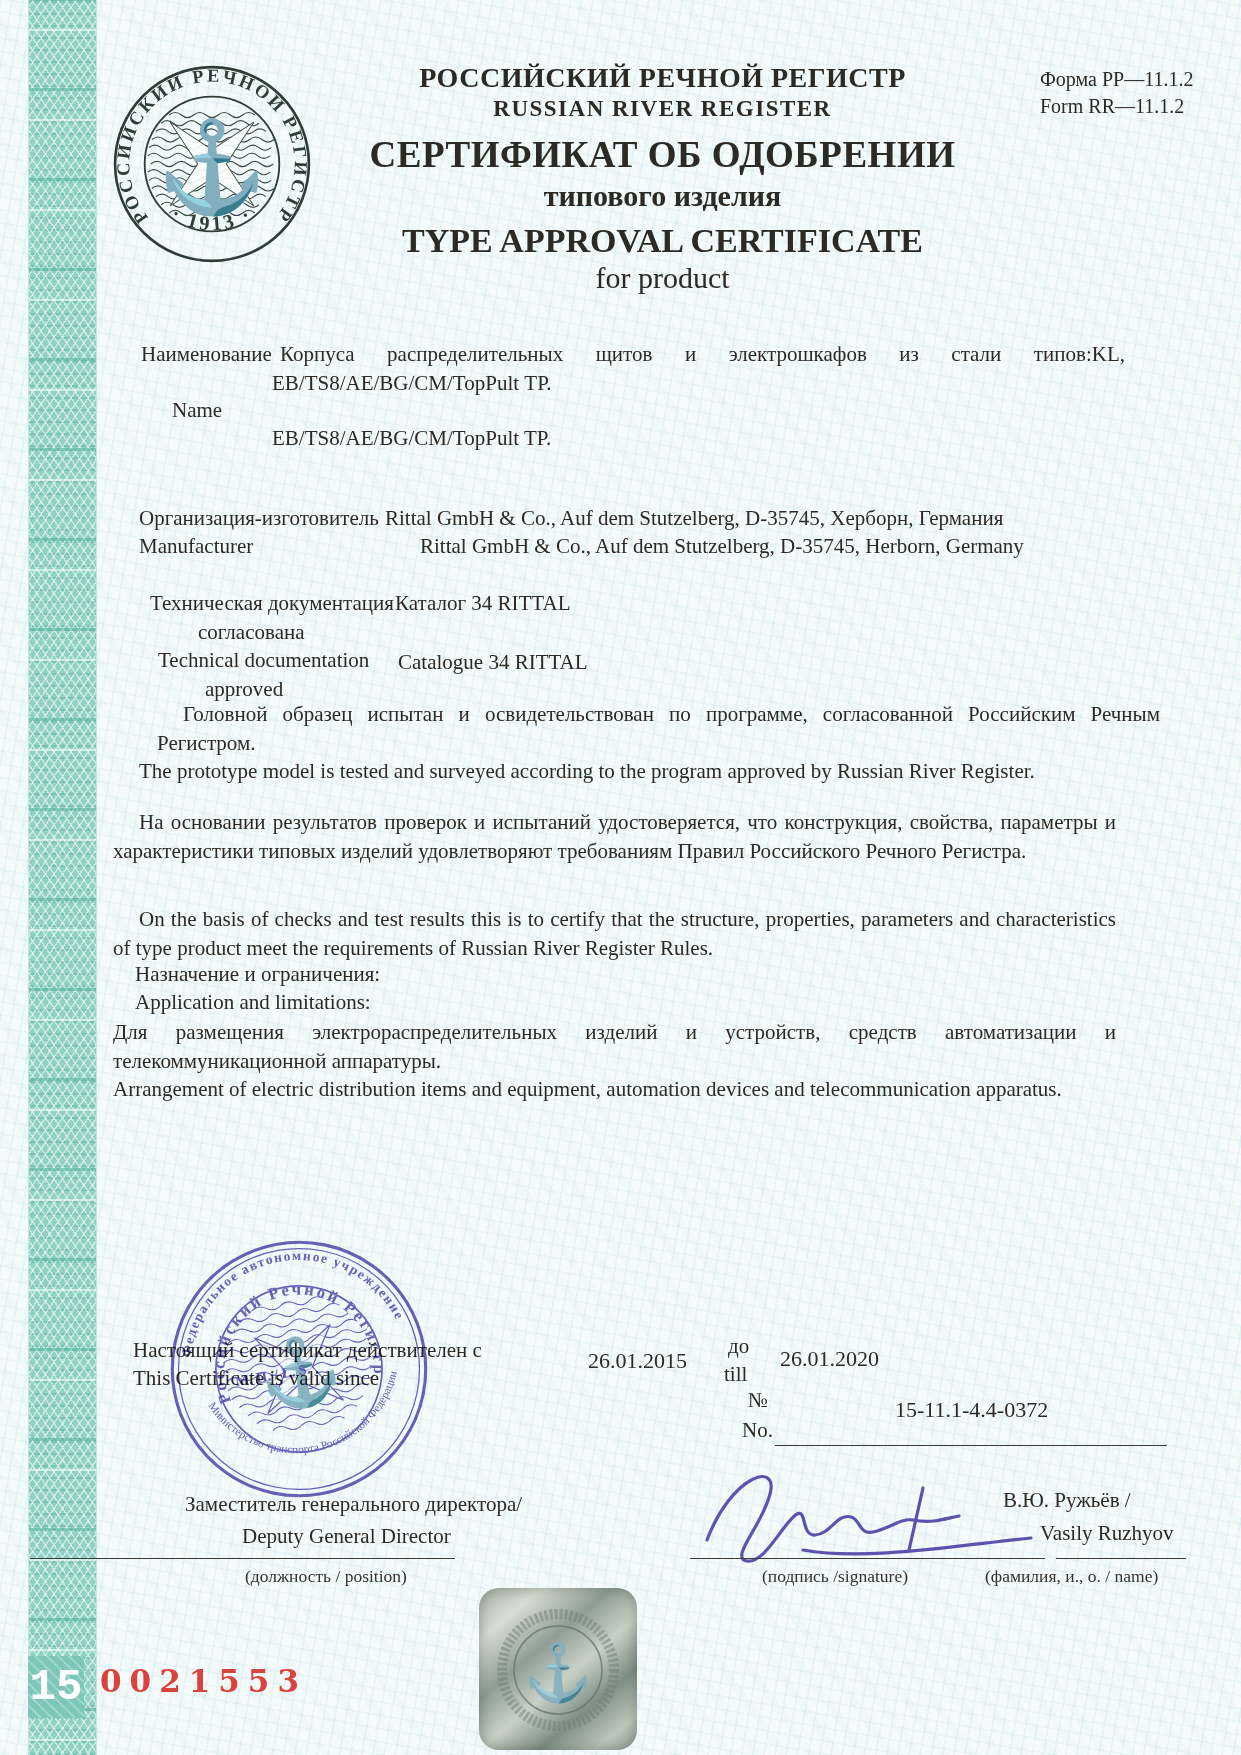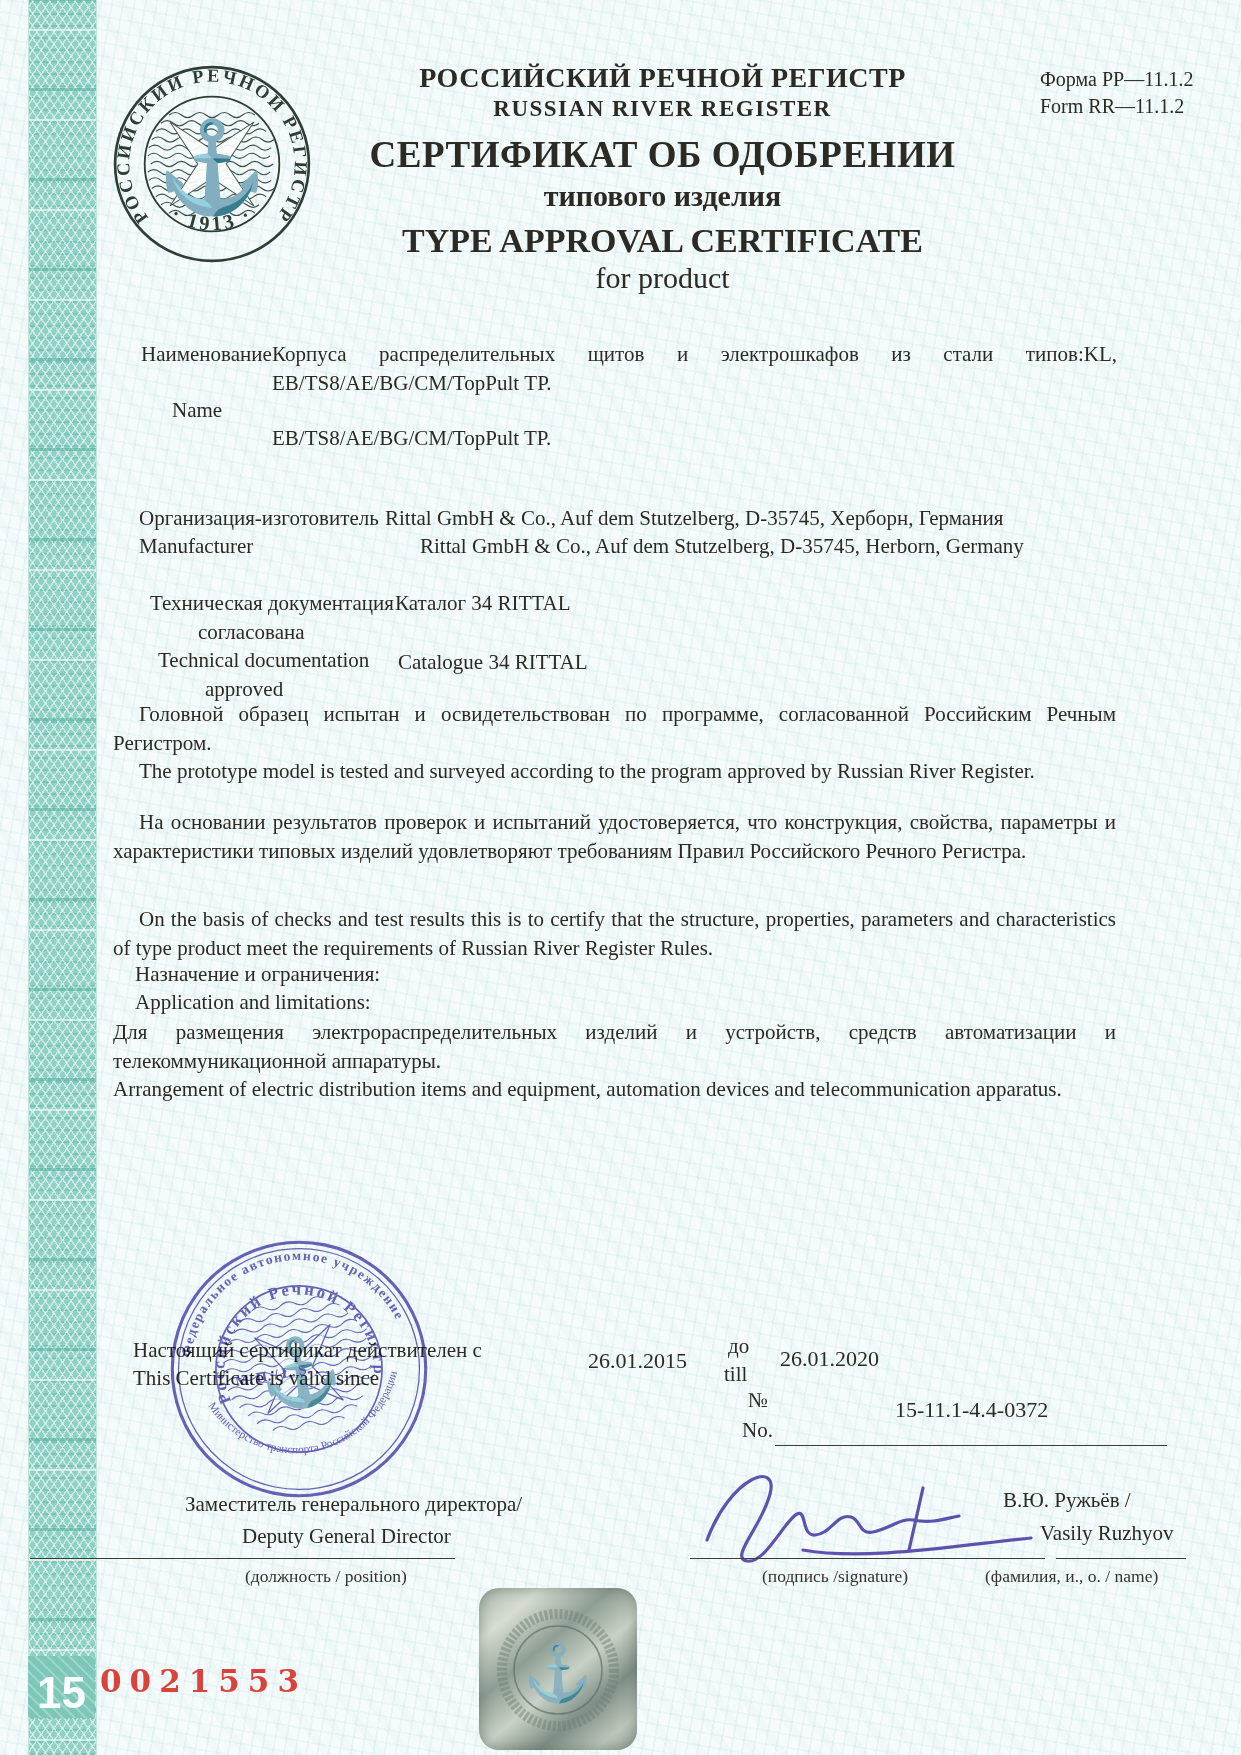--- a/index.html
+++ b/index.html
@@ -34,24 +34,24 @@
   .h-title-en{font-size:34px;font-weight:bold;margin-top:9px;}
   .h-sub-en{font-size:30px;font-weight:normal;margin-top:1px;}
   .form-no{left:1040px;top:66px;font-size:20px;line-height:27px;}
   .t{position:absolute;font-size:21px;}
   .stretch{text-align:justify;text-align-last:justify;}
   .par{position:absolute;left:113px;width:1003px;font-size:21px;line-height:29px;text-align:justify;}
   .ind{text-indent:26px;}
   .cap{position:absolute;font-size:17.5px;color:#34332d;}
   .rule{position:absolute;border-bottom:1.6px solid #3c3b36;height:0;}
   .badge15{
-    left:28px;top:1656px;width:67px;height:62px;background:#7cc7b8;
+    left:28px;top:1656px;width:56px;height:62px;background:#7cc7b8;
     background-image:repeating-linear-gradient(45deg, rgba(255,255,255,.25) 0 2px, rgba(0,0,0,0) 2px 8px);
-    display:flex;align-items:flex-end;justify-content:center;
-    font-family:Liberation Sans, sans-serif;font-size:44px;font-weight:bold;color:#fcfffe;
+    display:flex;align-items:center;justify-content:center;
+    font-family:Liberation Mono, monospace;font-size:44px;font-weight:bold;color:#fcfffe;
   }
   .serial{
     left:100px;top:1663px;font-family:"DejaVu Serif", serif;font-weight:bold;
     font-size:31px;letter-spacing:8px;color:#da423c;
   }
   .stamp-wrap{left:164px;top:1234px;width:270px;height:270px;transform:rotate(-10deg);opacity:.88;mix-blend-mode:multiply;}
   .hologram{
     left:479px;top:1588px;width:158px;height:162px;border-radius:20px;
     background:linear-gradient(140deg,#aab5aa 0%,#d7ddd2 18%,#8f9e94 38%,#c8d1c5 55%,#7f8f86 72%,#bcc6bb 88%,#99a79c 100%);
     box-shadow:inset 0 0 14px rgba(60,75,66,.45);
@@ -111,38 +111,38 @@
     <div class="h-title-en">TYPE APPROVAL CERTIFICATE</div>
     <div class="h-sub-en">for product</div>
   </div>
 
   <div class="abs form-no">
     <div class="nw">Форма РР—11.1.2</div>
     <div class="nw">Form RR—11.1.2</div>
   </div>
 
   <div class="t nw" style="left:141px;top:342px;">Наименование</div>
-  <div class="t stretch" style="left:272px;top:342px;width:845px;">Корпуса распределительных щитов и электрошкафов из стали типов:KL,</div>
+  <div class="t stretch" style="left:280px;top:342px;width:845px;">Корпуса распределительных щитов и электрошкафов из стали типов:KL,</div>
   <div class="t nw" style="left:272px;top:371px;">EB/TS8/AE/BG/CM/TopPult ТР.</div>
   <div class="t nw" style="left:172px;top:398px;">Name</div>
   <div class="t nw" style="left:272px;top:426px;">EB/TS8/AE/BG/CM/TopPult TP.</div>
 
   <div class="t nw" style="left:139px;top:506px;">Организация-изготовитель</div>
   <div class="t nw" style="left:385px;top:506px;">Rittal GmbH &amp; Co., Auf dem Stutzelberg, D-35745, Херборн, Германия</div>
   <div class="t nw" style="left:139px;top:534px;">Manufacturer</div>
   <div class="t nw" style="left:420px;top:534px;">Rittal GmbH &amp; Co., Auf dem Stutzelberg, D-35745, Herborn, Germany</div>
 
   <div class="t nw" style="left:150px;top:591px;">Техническая документация</div>
   <div class="t nw" style="left:198px;top:620px;">согласована</div>
   <div class="t nw" style="left:395px;top:591px;">Каталог 34 RITTAL</div>
   <div class="t nw" style="left:158px;top:648px;">Technical documentation</div>
   <div class="t nw" style="left:205px;top:677px;">approved</div>
   <div class="t nw" style="left:398px;top:650px;">Catalogue 34 RITTAL</div>
 
-  <div class="par ind" style="top:700px;">Головной образец испытан и освидетельствован по программе, согласованной Российским Речным Регистром.</div>
+  <div class="par ind" style="top:700px;margin-left:44px;">Головной образец испытан и освидетельствован по программе, согласованной Российским Речным Регистром.</div>
   <div class="par ind" style="top:808px;">На основании результатов проверок и испытаний удостоверяется, что конструкция, свойства, параметры и характеристики типовых изделий удовлетворяют требованиям Правил Российского Речного Регистра.</div>
   <div class="par ind" style="top:757px;text-align:left;">The prototype model is tested and surveyed according to the program approved by Russian River Register.</div>
   <div class="par ind" style="top:893px;margin-top:12px;">On the basis of checks and test results this is to certify that the structure, properties, parameters and characteristics of type product meet the requirements of Russian River Register Rules.</div>
   <div class="t nw" style="left:135px;top:962px;">Назначение и ограничения:</div>
   <div class="t nw" style="left:135px;top:990px;">Application and limitations:</div>
   <div class="par" style="top:1018px;">Для размещения электрораспределительных изделий и устройств, средств автоматизации и телекоммуникационной аппаратуры.</div>
   <div class="par" style="top:1075px;">Arrangement of electric distribution items and equipment, automation devices and telecommunication apparatus.</div>
 
   <div class="t nw" style="left:133px;top:1338px;">Настоящий сертификат действителен с</div>
   <div class="t nw" style="left:133px;top:1366px;">This Certificate is valid since</div>

